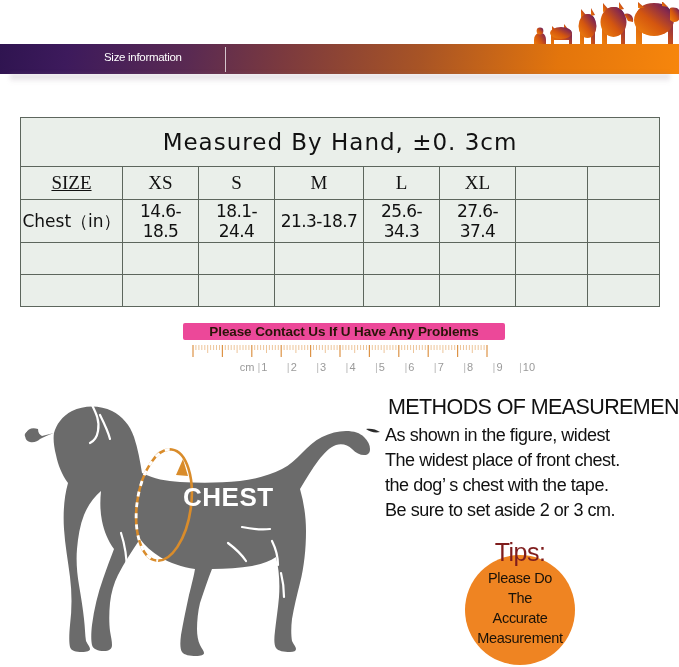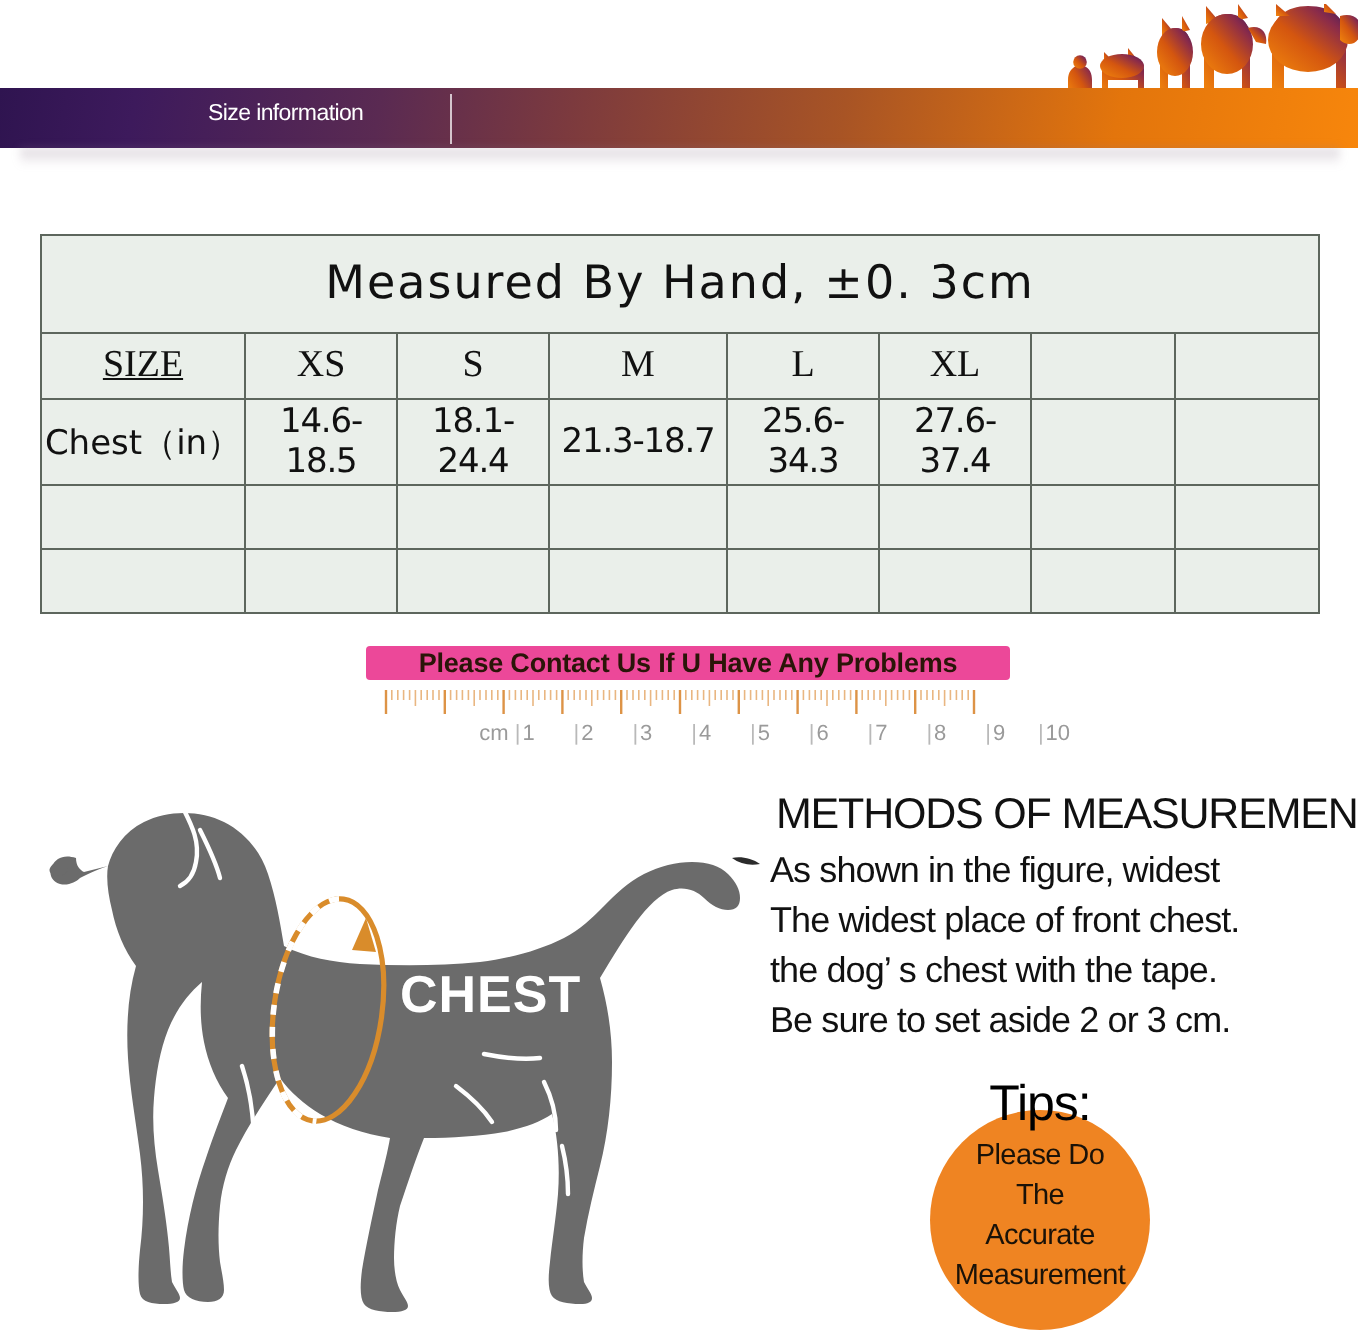--- a/index.html
+++ b/index.html
@@ -174,21 +174,21 @@
   
   .dog-figure {
     position: absolute;
     left: 4px;
     top: 383px;
     width: 376px;
     height: 284px;
   }
   .chest-word {
     position: absolute;
-    left: 200px;
+    left: 183px;
     top: 482px;
     color: #ffffff;
     font-size: 26px;
     font-weight: 700;
     letter-spacing: 0.5px;
     font-family: "Liberation Sans", sans-serif;
   }
 
   
   .methods-title {
@@ -232,21 +232,21 @@
     border-radius: 50%;
     background: #ef8422;
   }
   .tips-heading {
     position: absolute;
     left: 465px;
     top: 538px;
     width: 110px;
     text-align: center;
     font-size: 25px;
-    color: #000000;
+    color: #7f1d1d;
     letter-spacing: -0.5px;
     font-family: "Liberation Sans", sans-serif;
   }
   .tips-lines {
     position: absolute;
     left: 458px;
     top: 568px;
     width: 124px;
     text-align: center;
     font-size: 14.5px;

